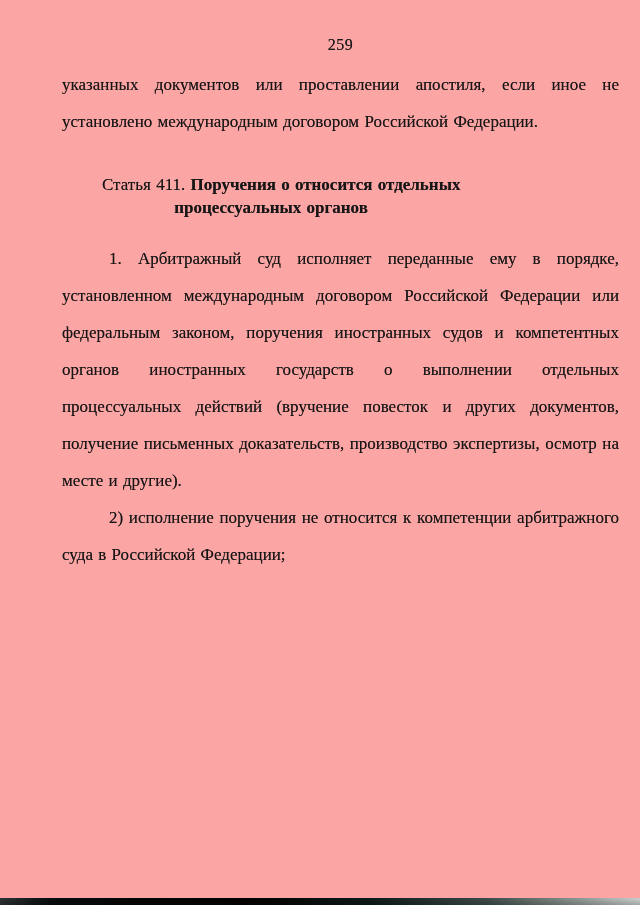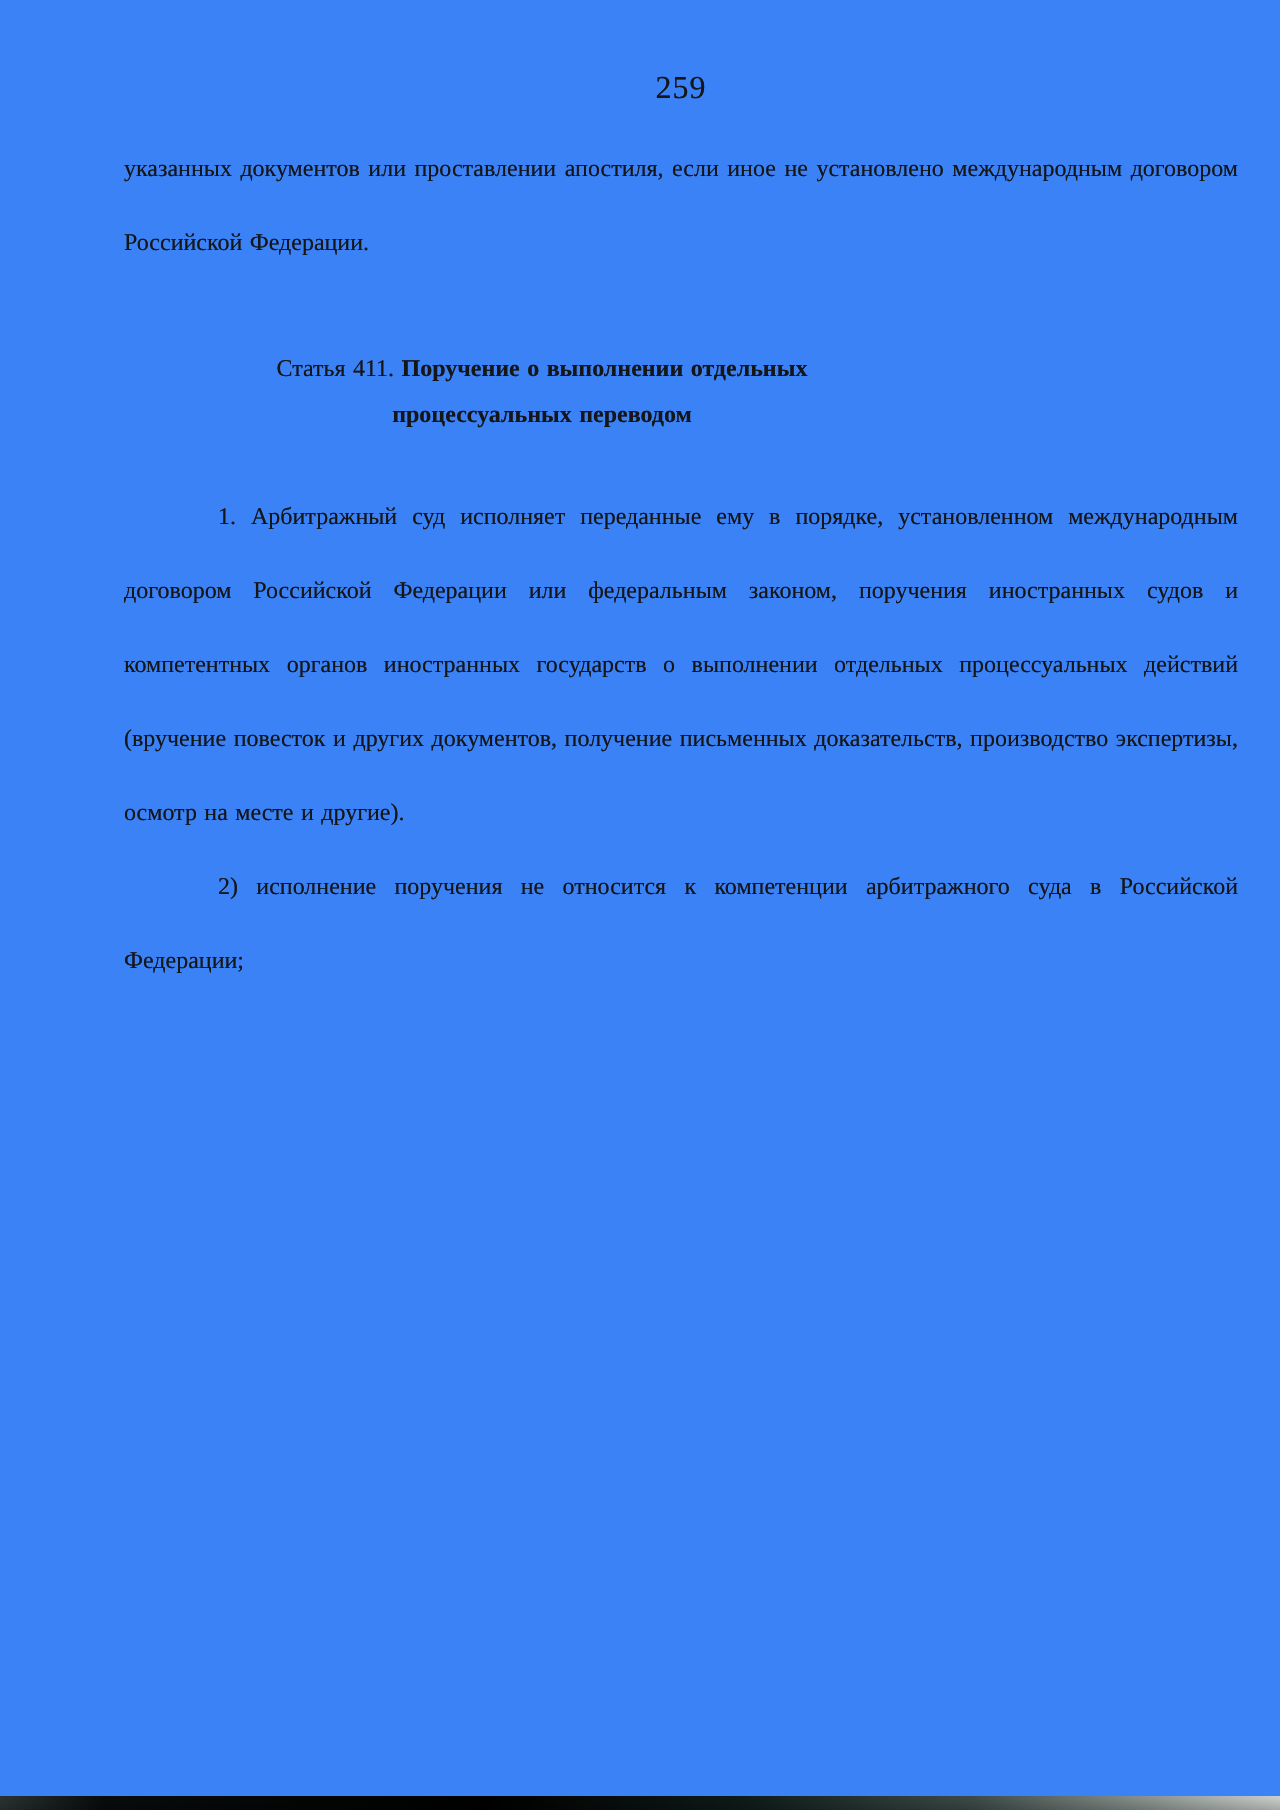--- a/index.html
+++ b/index.html
@@ -4,41 +4,41 @@
 <style>
   html, body {
     margin: 0;
     padding: 0;
     background: #ffffff;
   }
   .page {
     position: relative;
     width: 640px;
     height: 905px;
-    background: #3b82f6;
+    background: #fca5a5;
     overflow: hidden;
     font-family: "Liberation Serif", "DejaVu Serif", serif;
     color: #161616;
   }
   .page-number {
     position: absolute;
     top: 36px;
     left: 62px;
     width: 557px;
     text-align: center;
     font-size: 16px;
     letter-spacing: 0.5px;
     text-shadow: 0 0 0.3px rgba(0,0,0,0.55);
   }
   .body-text {
     position: absolute;
     top: 66px;
     left: 62px;
     width: 557px;
-    font-size: 12px;
+    font-size: 17px;
     line-height: 37px;
     text-align: justify;
     word-spacing: 0.06em;
     text-shadow: 0 0 0.3px rgba(0,0,0,0.55);
   }
   .body-text p {
     margin: 0;
   }
   .body-text p.indent {
     text-indent: 47px;
@@ -75,23 +75,23 @@
   <div class="page-number">259</div>
 
   <div class="body-text">
 
     <p>указанных документов или проставлении  апостиля, если иное не установлено международным договором Российской Федерации.</p>
 
 
     <div class="article-heading">
       <div class="h-line">
         <span class="article-label">Статья 411.</span>
-        <span>Поручение о выполнении отдельных</span>
+        <span>Поручения о относится отдельных</span>
       </div>
-      <div class="h-line">процессуальных переводом</div>
+      <div class="h-line">процессуальных органов</div>
     </div>
 
     <p class="indent">1. Арбитражный суд исполняет переданные ему в порядке, установленном международным договором Российской Федерации или федеральным законом, поручения иностранных судов и компетентных органов иностранных государств о выполнении отдельных процессуальных действий (вручение повесток и других документов, получение письменных доказательств, производство экспертизы, осмотр на месте и другие).</p>
 
 
 
     <p class="indent">2) исполнение поручения не  относится к компетенции арбитражного суда в Российской Федерации;</p>
 
   </div>
 

